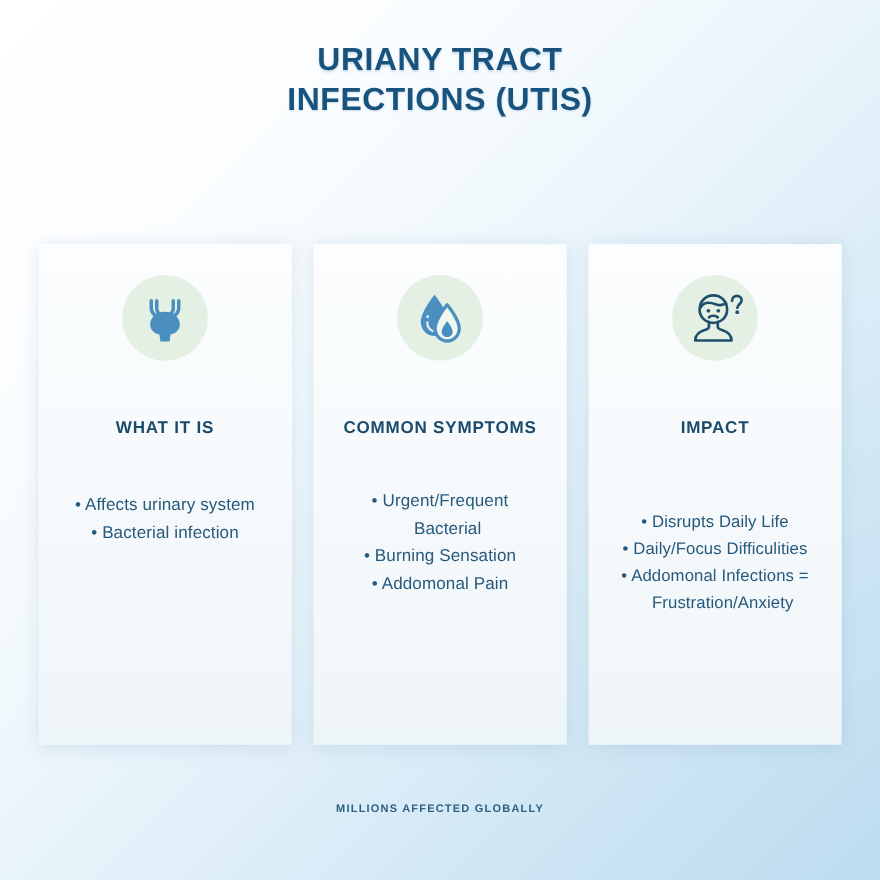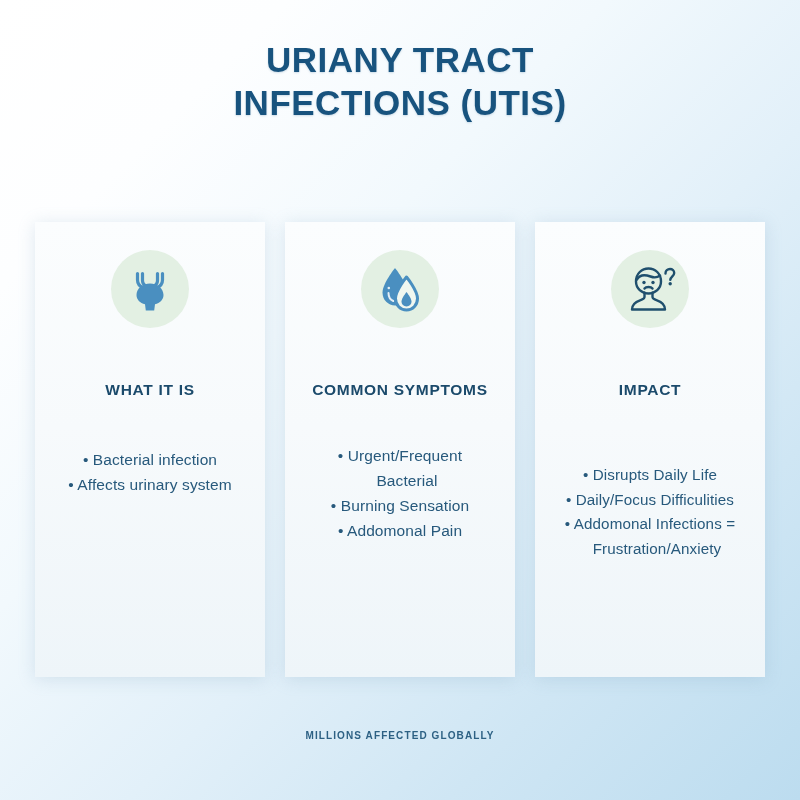--- a/index.html
+++ b/index.html
@@ -34,21 +34,21 @@
   
   .title-block {
     position: absolute;
     left: 0;
     top: 38px;
     width: 800px;
     text-align: center;
   }
   .title-line {
     display: block;
-    font-size: 35px;
+    font-size: 29px;
     font-weight: bold;
     letter-spacing: 0.5px;
     color: #18537e;
     line-height: 1.23;
     text-shadow: 0 1px 2px rgba(110,150,180,0.30);
   }
 
   
   .cards {
     position: absolute;
@@ -166,25 +166,25 @@
                    C39.5 36.5 36 40.2 31 41.2
                    L30.2 47.5 L21.8 47.5 L21 41.2
                    C16 40.2 12.5 36.5 12.5 32
                    C12.5 25.5 18.5 20.5 26 20.5 Z" fill="#4a8fc0"></path>
         </svg>
       </div>
       <div class="card-heading">WHAT IT IS</div>
       <ul class="bullets">
         <li class="bullet">
           <span class="dot">•</span>
+          <span>Affects urinary system</span>
+        </li>
+        <li class="bullet">
+          <span class="dot">•</span>
           <span>Bacterial infection</span>
-        </li>
-        <li class="bullet">
-          <span class="dot">•</span>
-          <span>Affects urinary system</span>
         </li>
       </ul>
     </div>
 
     <div class="card card-2">
       <div class="icon-badge">
         <svg width="52" height="52" viewBox="0 0 52 52" aria-hidden="true">
 
           <path d="M21 5
                    C21 5 8.5 20.5 8.5 29.5

